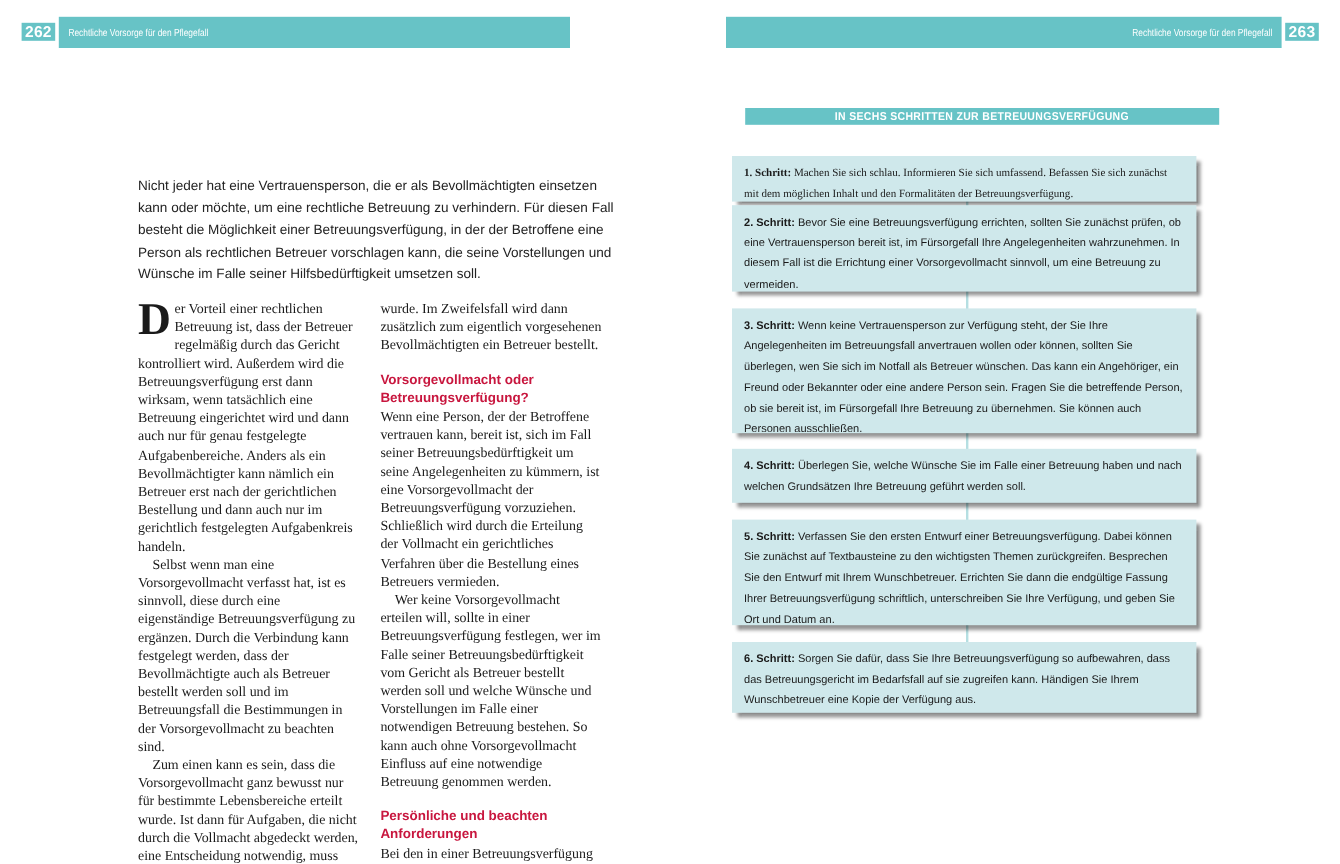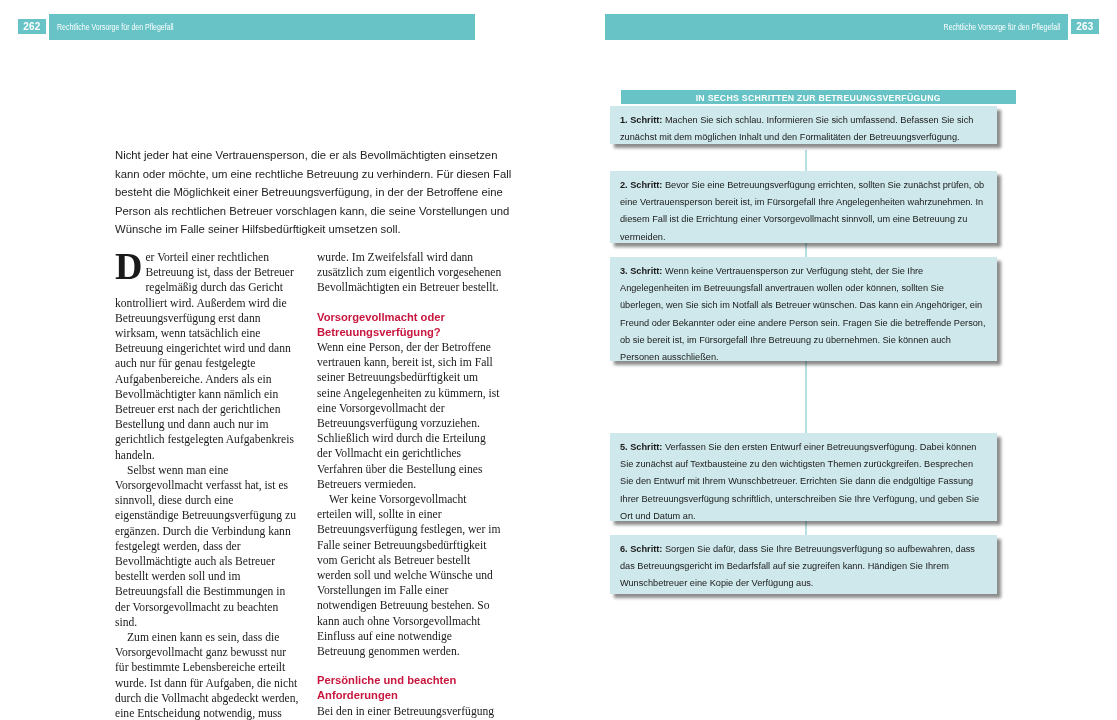--- a/index.html
+++ b/index.html
@@ -7,21 +7,21 @@
   body { position: relative; font-family: "Liberation Sans", sans-serif; color: #1a1a1a; }
 
   .page { position: absolute; top: 0; height: 720px; }
   .page-left { left: 0; width: 558px; }
   .page-right { left: 559px; width: 558px; }
 
   
   .hdr { position: absolute; top: 19px; height: 15px; display: flex; align-items: center; }
   .hdr-left { left: 18px; width: 457px; }
   .hdr-right { left: 46px; width: 512px; }
-  .pnum { height: 15px; background: #67c3c6; color: #fff; font-weight: bold; font-size: 10px;
+  .pnum { height: 15px; background: #67c3c6; color: #fff; font-weight: bold; font-size: 13px;
           display: flex; align-items: center; justify-content: center; width: 28px; letter-spacing: 0.2px; }
   .hband { height: 26px; background: #67c3c6; color: #fff; font-size: 8.5px; display: flex; align-items: center;
            transform-origin: left center; }
   .hdr-left .hband { margin-left: 3px; width: 426px; padding-left: 8px; }
   .hdr-right .hband { width: 463px; justify-content: flex-end; padding-right: 8px; margin-right: 3px; }
   .hband span { display: inline-block; transform: scaleX(0.82); }
   .hdr-left .hband span { transform-origin: left center; }
   .hdr-right .hband span { transform-origin: right center; }
 
   
@@ -89,28 +89,31 @@
     </div>
     <div class="pnum">263</div>
   </div>
 
   <div class="steps-head">
     <span>IN SECHS SCHRITTEN ZUR BETREUUNGSVERFÜGUNG</span>
   </div>
 
   <div class="connector"></div>
 
-  <div class="step" style="top:106px;height:38px;">
+  <div class="step" style="top:130px;height:38px;font-family:Liberation Serif, serif;">
     <b>1. Schritt:</b><span> Machen Sie sich schlau. Informieren Sie sich umfassend. Befassen Sie sich zunächst mit dem möglichen Inhalt und den Formalitäten der Betreuungsverfügung.</span>
   </div>
   <div class="step" style="top:171px;height:72px;">
     <b>2. Schritt:</b><span> Bevor Sie eine Betreuungsverfügung errichten, sollten Sie zunächst prüfen, ob eine Vertrauensperson bereit ist, im Fürsorgefall Ihre Angelegenheiten wahrzunehmen. In diesem Fall ist die Errichtung einer Vorsorgevollmacht sinnvoll, um eine Betreuung zu vermeiden.</span>
   </div>
   <div class="step" style="top:257px;height:104px;">
     <b>3. Schritt:</b><span> Wenn keine Vertrauensperson zur Verfügung steht, der Sie Ihre Angelegenheiten im Betreuungsfall anvertrauen wollen oder können, sollten Sie überlegen, wen Sie sich im Notfall als Betreuer wünschen. Das kann ein Angehöriger, ein Freund oder Bekannter oder eine andere Person sein. Fragen Sie die betreffende Person, ob sie bereit ist, im Fürsorgefall Ihre Betreuung zu übernehmen. Sie können auch Personen ausschließen.</span>
+  </div>
+  <div class="step" style="top:374px;height:45px;">
+    <b>4. Schritt:</b><span> Überlegen Sie, welche Wünsche Sie im Falle einer Betreuung haben und nach welchen Grundsätzen Ihre Betreuung geführt werden soll.</span>
   </div>
   <div class="step" style="top:433px;height:88px;">
     <b>5. Schritt:</b><span> Verfassen Sie den ersten Entwurf einer Betreuungsverfügung. Dabei können Sie zunächst auf Textbausteine zu den wichtigsten Themen zurückgreifen. Besprechen Sie den Entwurf mit Ihrem Wunschbetreuer. Errichten Sie dann die endgültige Fassung Ihrer Betreuungsverfügung schriftlich, unterschreiben Sie Ihre Verfügung, und geben Sie Ort und Datum an.</span>
   </div>
   <div class="step" style="top:535px;height:59px;">
     <b>6. Schritt:</b><span> Sorgen Sie dafür, dass Sie Ihre Betreuungsverfügung so aufbewahren, dass das Betreuungsgericht im Bedarfsfall auf sie zugreifen kann. Händigen Sie Ihrem Wunschbetreuer eine Kopie der Verfügung aus.</span>
   </div>
 </div>
 
 </body></html>

